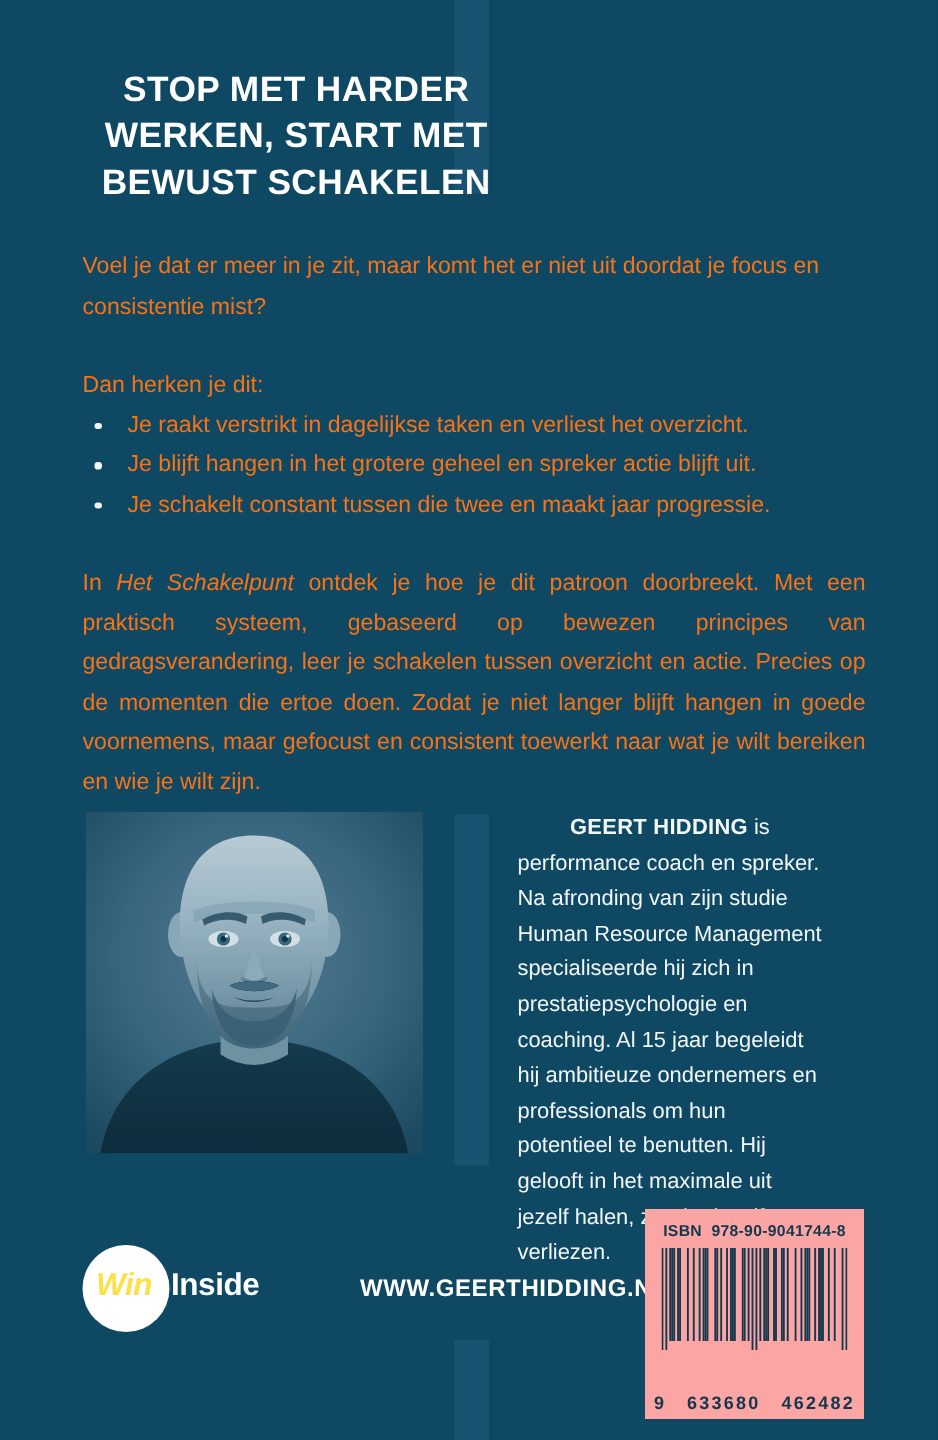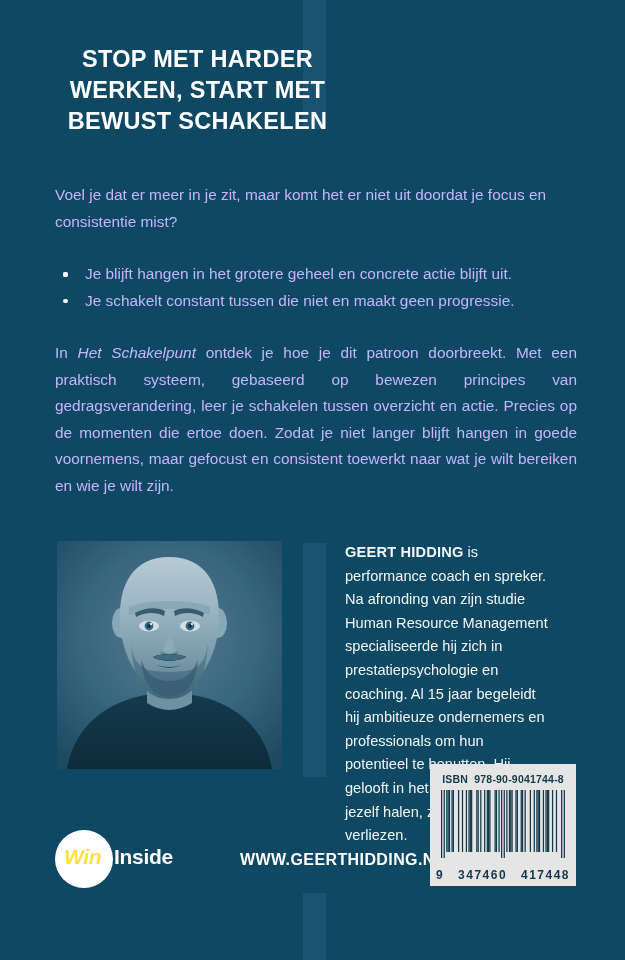--- a/index.html
+++ b/index.html
@@ -47,25 +47,25 @@
     font-weight: bold;
     letter-spacing: 0.3px;
     text-transform: uppercase;
     color: #ffffff;
   }
 
   
   .body-copy {
     position: absolute;
     left: 55px;
-    top: 182px;
+    top: 165px;
     width: 522px;
     font-size: 15.4px;
     line-height: 26.5px;
-    color: #c4b5fd;
+    color: #f97316;
   }
   .body-copy p { margin: 0; }
   .lead { margin-bottom: 26px !important; }
   .intro-line { margin-bottom: 0 !important; }
   ul.problems {
     margin: 0 0 26px 0;
     padding: 0;
     list-style: none;
   }
   ul.problems li {
@@ -104,20 +104,21 @@
     left: 345px;
     top: 541px;
     width: 205px;
     font-size: 14.6px;
     line-height: 23.6px;
     color: #f2f7fa;
   }
   .bio .author-name {
     font-weight: bold;
     letter-spacing: 0.2px;
+    margin-left: 35px;
   }
 
   
   .logo {
     position: absolute;
     left: 55px;
     top: 830px;
     width: 125px;
     height: 58px;
   }
@@ -157,24 +158,24 @@
     font-size: 16px;
     font-weight: bold;
     letter-spacing: 0.4px;
     color: #ffffff;
   }
 
   
   .barcode-box {
     position: absolute;
     left: 430px;
-    top: 764px;
+    top: 806px;
     width: 146px;
-    height: 122px;
-    background: #e5e5e5;
+    height: 140px;
+    background: #fca5a5;
     padding: 0;
   }
   .barcode-isbn {
     position: absolute;
     left: 0;
     right: 0;
     top: 9px;
     text-align: center;
     font-size: 10.5px;
     font-weight: bold;
@@ -210,31 +211,33 @@
 <div id="cover">
 
   <div class="stripe s1"></div>
   <div class="stripe s2"></div>
   <div class="stripe s3"></div>
 
   <div class="title">STOP MET HARDER WERKEN, START MET BEWUST SCHAKELEN</div>
 
   <div class="body-copy">
     <p class="lead">Voel je dat er meer in je zit, maar komt het er niet uit doordat je focus en consistentie mist?</p>
+    <p class="intro-line">Dan herken je dit:</p>
     <ul class="problems">
       <li>
         <span class="bullet-dot"></span>
+        <span>Je raakt verstrikt in dagelijkse taken en verliest het overzicht.</span>
       </li>
       <li>
         <span class="bullet-dot"></span>
-        <span>Je blijft hangen in het grotere geheel en concrete actie blijft uit.</span>
+        <span>Je blijft hangen in het grotere geheel en spreker actie blijft uit.</span>
       </li>
       <li>
         <span class="bullet-dot"></span>
-        <span>Je schakelt constant tussen die niet en maakt geen progressie.</span>
+        <span>Je schakelt constant tussen die twee en maakt jaar progressie.</span>
       </li>
     </ul>
     <p class="pitch"><span>In </span><span class="booktitle">Het Schakelpunt</span><span> ontdek je hoe je dit patroon doorbreekt. Met een praktisch systeem, gebaseerd op bewezen principes van gedragsverandering, leer je schakelen tussen overzicht en actie. Precies op de momenten die ertoe doen. Zodat je niet langer blijft hangen in goede voornemens, maar gefocust en consistent toewerkt naar wat je wilt bereiken en wie je wilt zijn.</span></p>
   </div>
 
   <div class="portrait">
     <svg viewBox="0 0 225 228" preserveAspectRatio="xMidYMid slice">
       <defs>
         <radialGradient id="bg" cx="50%" cy="42%" r="72%">
           <stop offset="0%" stop-color="#5e8296"></stop>
@@ -357,18 +360,18 @@
           <rect x="105.73" y="0" width="1.24" height="62" fill="#13384c"></rect>
           <rect x="107.03" y="0" width="1.24" height="62" fill="#13384c"></rect>
           <rect x="110.95" y="0" width="1.24" height="62" fill="#13384c"></rect>
           <rect x="114.86" y="0" width="1.24" height="62" fill="#13384c"></rect>
           <rect x="120.08" y="0" width="1.24" height="68" fill="#13384c"></rect>
           <rect x="122.69" y="0" width="1.24" height="68" fill="#13384c"></rect>
         </svg>
     </div>
     <div class="barcode-digits">
       <span>9</span>
-      <span>347460</span>
-      <span>417448</span>
+      <span>633680</span>
+      <span>462482</span>
     </div>
   </div>
 
 </div>
 
 </body></html>

